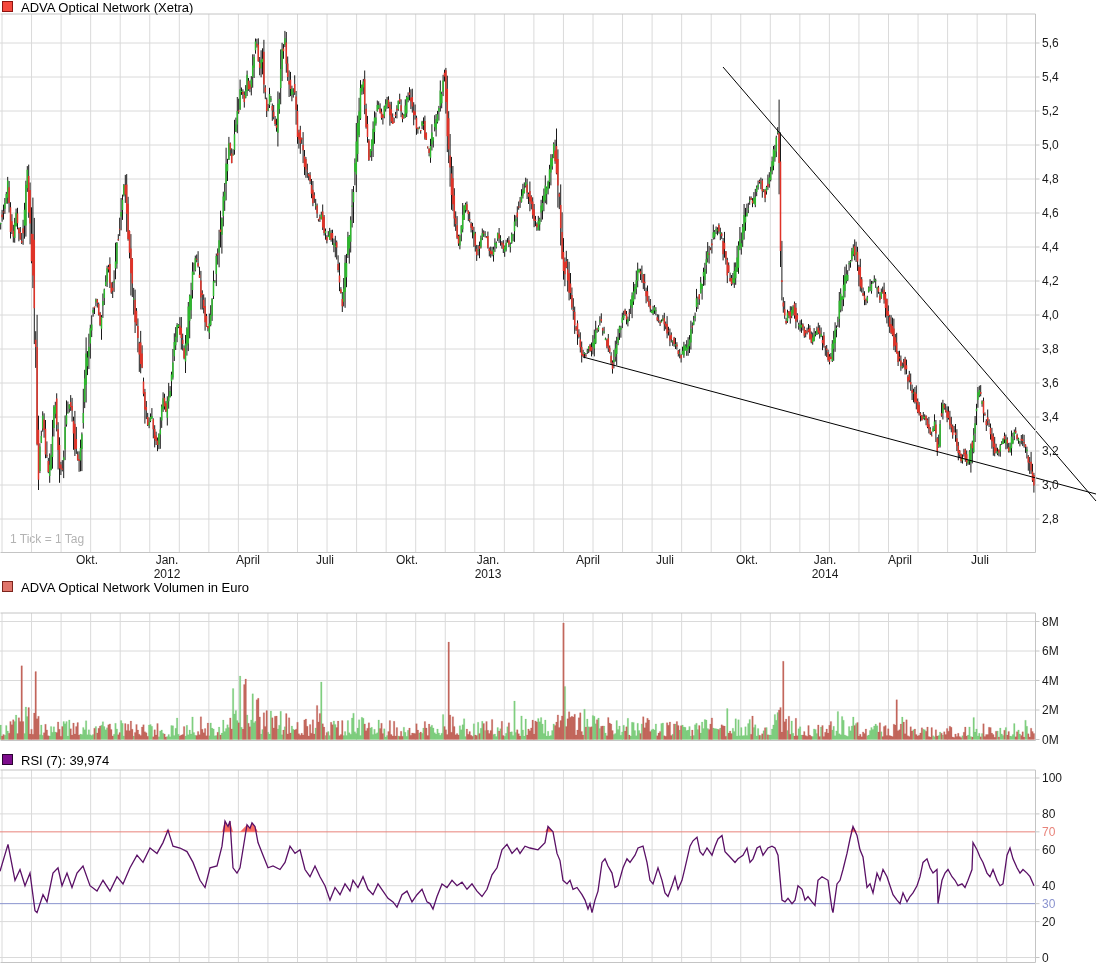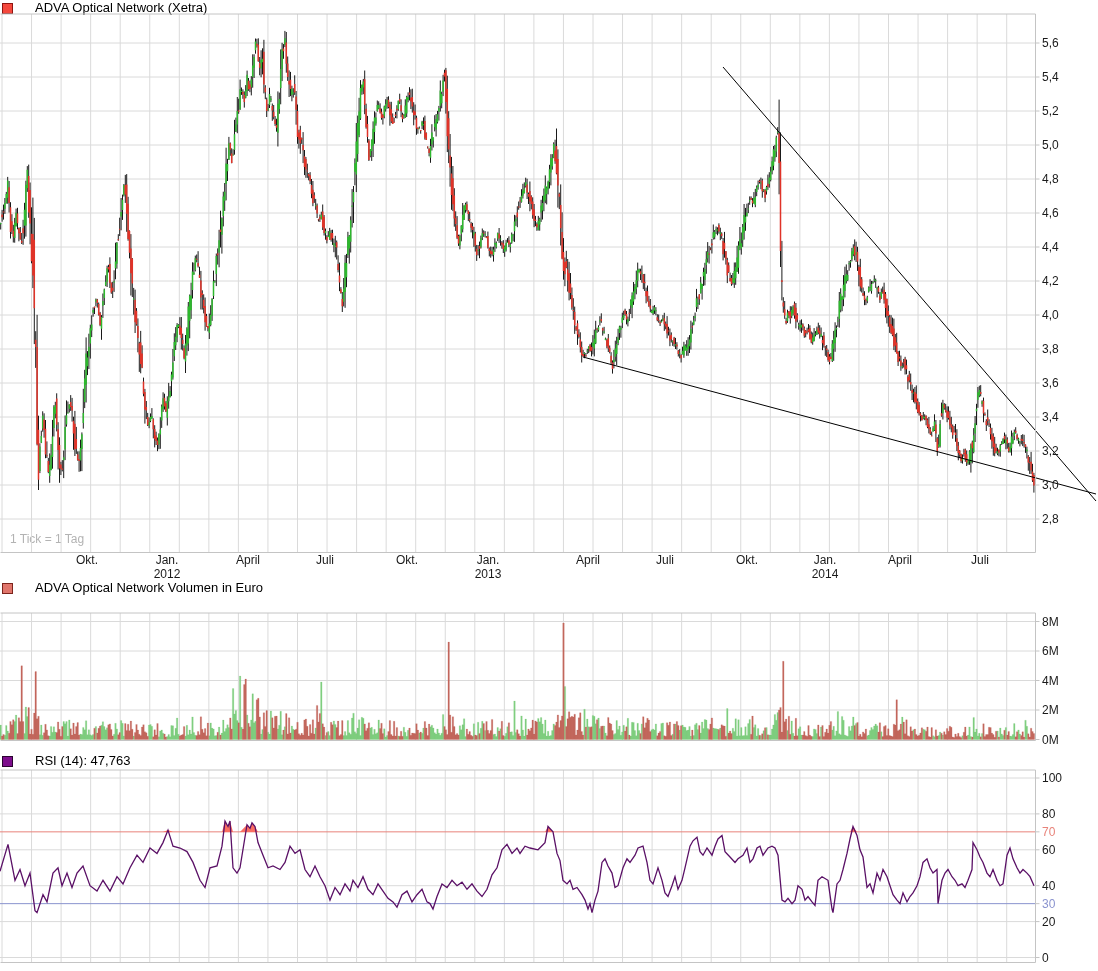--- a/index.html
+++ b/index.html
@@ -1,18 +1,18 @@
 <!DOCTYPE html>
 <html><head>
 <meta charset="utf-8">
 <style>
   html,body{margin:0;padding:0;background:#ffffff;}
   #page{position:relative;width:1098px;height:971px;background:#fff;overflow:hidden;
         font-family:"Liberation Sans",sans-serif;}
-  .legend{position:absolute;left:2px;display:flex;align-items:flex-end;gap:22px;
+  .legend{position:absolute;left:2px;display:flex;align-items:flex-start;gap:8px;
           font-size:13px;color:#000;line-height:13px;}
   .sq{width:9px;height:9px;border:1px solid #000;display:inline-block;}
   #tick-note{position:absolute;left:10px;top:532px;font-size:12px;color:#b3b3b3;}
   svg{position:absolute;left:0;top:0;}
   text{font-family:"Liberation Sans",sans-serif;}
 </style>
 </head>
 <body>
 
 <div id="page">
@@ -24,21 +24,21 @@
 
   <div id="tick-note">1 Tick = 1 Tag</div>
 
   <div class="legend" style="top:581px">
     <span class="sq" style="background: rgb(224, 117, 107); border-color: rgb(124, 36, 28);"></span>
     <span>ADVA Optical Network Volumen in Euro</span>
   </div>
 
   <div class="legend" style="top:754px">
     <span class="sq" style="background: rgb(125, 13, 140); border-color: rgb(42, 4, 48);"></span>
-    <span>RSI (14): 47,763</span>
+    <span>RSI (7): 39,974</span>
   </div>
 
   <svg id="chart-svg" width="1098" height="971" viewBox="0 0 1098 971">
       <g>
         <g>
           <path d="M2 14V552.5M31.55 14V552.5M61.1 14V552.5M90.65 14V552.5M120.2 14V552.5M149.75 14V552.5M179.3 14V552.5M208.85 14V552.5M238.4 14V552.5M267.95 14V552.5M297.5 14V552.5M327.05 14V552.5M356.6 14V552.5M386.15000000000003 14V552.5M415.7 14V552.5M445.25 14V552.5M474.8 14V552.5M504.35 14V552.5M533.9 14V552.5M563.45 14V552.5M593 14V552.5M622.5500000000001 14V552.5M652.1 14V552.5M681.65 14V552.5M711.2 14V552.5M740.75 14V552.5M770.3000000000001 14V552.5M799.85 14V552.5M829.4 14V552.5M858.95 14V552.5M888.5 14V552.5M918.0500000000001 14V552.5M947.6 14V552.5M977.15 14V552.5M1006.7 14V552.5" stroke="#dadada" stroke-width="1" fill="none"></path>
           <path d="M0 43.0H1035.5M0 77.0H1035.5M0 111.0H1035.5M0 145.0H1035.5M0 179.0H1035.5M0 213.0H1035.5M0 247.0H1035.5M0 281.0H1035.5M0 315.0H1035.5M0 349.0H1035.5M0 383.0H1035.5M0 417.0H1035.5M0 451.0H1035.5M0 485.0H1035.5M0 519.0H1035.5" stroke="#dadada" stroke-width="1" fill="none"></path>
         </g>
         <path d="M0.7 222.7L0.7 229.5M2.1 209.9L2.1 221.7M3.5 204.6L3.5 219.6M4.9 198.0L4.9 213.9M6.3 191.9L6.3 203.5M7.7 176.9L7.7 203.8M9.1 181.0L9.1 212.5M10.5 202.2L10.5 238.5M11.9 214.2L11.9 234.0M13.3 224.8L13.3 242.5M14.7 217.9L14.7 242.7M16.1 208.6L16.1 226.6M17.5 207.8L17.5 229.3M18.9 227.5L18.9 241.3M20.3 227.0L20.3 239.5M21.7 233.0L21.7 244.0M23.1 219.8L23.1 244.8M24.5 202.8L24.5 238.7M25.9 180.7L25.9 236.6M27.3 166.1L27.3 191.9M28.7 164.6L28.7 217.8M30.1 182.5L30.1 244.3M31.5 207.3L31.5 263.3M32.9 197.6L32.9 288.1M34.3 217.9L34.3 344.1M35.7 331.2L35.7 367.9M37.1 314.8L37.1 445.4M38.5 415.7L38.5 490.0M39.9 443.3L39.9 473.1M41.3 430.7L41.3 443.1M42.7 411.3L42.7 431.7M44.1 413.3L44.1 437.7M45.5 420.0L45.5 458.2M46.9 441.4L46.9 458.0M48.3 457.9L48.3 473.2M49.7 453.4L49.7 482.8M51.1 444.0L51.1 470.3M52.5 419.9L52.5 468.7M53.9 405.2L53.9 436.5M55.3 401.8L55.3 418.3M56.7 393.3L56.7 431.4M58.1 422.2L58.1 469.5M59.5 437.3L59.5 482.8M60.9 461.8L60.9 475.0M62.3 460.1L62.3 471.4M63.7 450.6L63.7 478.1M65.1 415.5L65.1 460.1M66.5 400.4L66.5 426.6M67.9 401.5L67.9 413.4M69.3 404.3L69.3 412.5M70.7 395.1L70.7 410.9M72.1 397.9L72.1 421.6M73.5 416.7L73.5 449.8M74.9 410.9L74.9 456.0M76.3 426.9L76.3 453.9M77.7 451.4L77.7 460.7M79.1 451.3L79.1 471.8M80.5 439.6L80.5 471.3M81.9 432.4L81.9 471.1M83.3 388.8L83.3 428.6M84.7 369.8L84.7 408.1M86.1 337.4L86.1 402.5M87.5 351.1L87.5 375.1M88.9 333.7L88.9 369.1M90.3 324.7L90.3 358.6M91.7 315.3L91.7 337.1M93.1 307.4L93.1 316.7M94.5 306.7L94.5 314.0M95.9 298.5L95.9 306.4M97.3 298.9L97.3 307.6M98.7 302.5L98.7 315.6M100.1 311.9L100.1 326.2M101.5 315.1L101.5 339.8M102.9 293.5L102.9 317.9M104.3 288.6L104.3 305.0M105.7 275.3L105.7 286.2M107.1 265.7L107.1 287.0M108.5 264.8L108.5 272.5M109.9 257.3L109.9 288.0M111.3 282.5L111.3 293.8M112.7 281.8L112.7 298.0M114.1 270.3L114.1 291.9M115.5 242.7L115.5 279.3M116.9 242.0L116.9 268.7M118.3 234.2L118.3 240.8M119.7 217.7L119.7 236.0M121.1 198.0L121.1 230.3M122.5 194.6L122.5 219.9M123.9 184.0L123.9 196.5M125.3 174.9L125.3 202.9M126.7 174.1L126.7 231.8M128.1 196.8L128.1 240.7M129.5 230.4L129.5 258.4M130.9 234.1L130.9 295.5M132.3 258.0L132.3 297.0M133.7 287.9L133.7 314.7M135.1 289.6L135.1 333.0M136.5 308.1L136.5 325.6M137.9 318.4L137.9 352.3M139.3 341.8L139.3 371.9M140.7 330.9L140.7 373.3M142.1 345.3L142.1 368.2M143.5 377.6L143.5 396.3M144.9 388.9L144.9 423.6M146.3 401.0L146.3 419.1M147.7 412.9L147.7 426.0M149.1 417.5L149.1 428.2M150.5 413.4L150.5 422.2M151.9 408.1L151.9 418.8M153.3 418.3L153.3 438.3M154.7 425.2L154.7 447.4M156.1 431.7L156.1 445.0M157.5 437.5L157.5 451.2M158.9 433.3L158.9 449.2M160.3 417.2L160.3 448.8M161.7 404.5L161.7 427.9M163.1 392.3L163.1 411.9M164.5 393.7L164.5 409.6M165.9 401.2L165.9 412.1M167.3 396.3L167.3 425.5M168.7 382.9L168.7 408.7M170.1 386.1L170.1 397.5M171.5 371.7L171.5 396.1M172.9 349.0L172.9 379.6M174.3 333.3L174.3 361.0M175.7 327.1L175.7 350.0M177.1 323.1L177.1 342.2M178.5 324.1L178.5 328.1M179.9 317.2L179.9 334.8M181.3 317.0L181.3 349.5M182.7 333.7L182.7 350.5M184.1 345.4L184.1 359.4M185.5 335.0L185.5 373.0M186.9 327.3L186.9 355.6M188.3 302.0L188.3 351.1M189.7 294.5L189.7 338.3M191.1 282.7L191.1 318.9M192.5 262.3L192.5 298.5M193.9 262.6L193.9 274.8M195.3 255.6L195.3 271.4M196.7 254.5L196.7 262.3M198.1 251.2L198.1 267.5M199.5 266.8L199.5 277.8M200.9 270.9L200.9 309.5M202.3 290.3L202.3 309.6M203.7 294.3L203.7 313.4M205.1 297.5L205.1 330.7M206.5 313.9L206.5 326.7M207.9 326.0L207.9 331.3M209.3 313.6L209.3 339.0M210.7 305.2L210.7 326.3M212.1 298.3L212.1 320.9M213.5 270.6L213.5 299.0M214.9 280.0L214.9 282.7M216.3 253.5L216.3 286.1M217.7 248.4L217.7 264.6M219.1 229.8L219.1 267.3M220.5 210.7L220.5 247.5M221.9 217.4L221.9 253.6M223.3 191.7L223.3 226.4M224.7 183.0L224.7 210.9M226.1 147.7L226.1 200.4M227.5 158.8L227.5 181.0M228.9 136.9L228.9 159.9M230.3 142.5L230.3 155.8M231.7 148.3L231.7 163.3M233.1 149.2L233.1 155.5M234.5 119.8L234.5 154.7M235.9 117.6L235.9 132.0M237.3 97.0L237.3 133.2M238.7 98.7L238.7 113.8M240.1 79.6L240.1 109.9M241.5 87.5L241.5 94.9M242.9 89.3L242.9 98.8M244.3 91.4L244.3 107.6M245.7 85.1L245.7 98.4M247.1 70.6L247.1 96.0M248.5 78.0L248.5 90.8M249.9 80.7L249.9 92.2M251.3 76.1L251.3 95.4M252.7 54.3L252.7 87.7M254.1 54.3L254.1 78.0M255.5 38.5L255.5 53.7M256.9 38.8L256.9 47.6M258.3 38.3L258.3 61.7M259.7 57.0L259.7 75.3M261.1 50.3L261.1 77.3M262.5 48.3L262.5 74.4M263.9 39.8L263.9 93.4M265.3 85.2L265.3 99.2M266.7 97.6L266.7 117.0M268.1 103.9L268.1 111.3M269.5 87.8L269.5 108.0M270.9 96.0L270.9 102.1M272.3 103.5L272.3 120.8M273.7 105.0L273.7 119.4M275.1 116.1L275.1 125.9M276.5 118.7L276.5 131.7M277.9 91.4L277.9 146.5M279.3 92.6L279.3 113.8M280.7 49.4L280.7 104.3M282.1 42.8L282.1 81.1M283.5 44.1L283.5 58.8M284.9 30.9L284.9 47.1M286.3 32.0L286.3 72.7M287.7 56.5L287.7 80.9M289.1 70.4L289.1 97.0M290.5 71.9L290.5 96.2M291.9 85.7L291.9 101.3M293.3 88.2L293.3 97.6M294.7 75.3L294.7 94.9M296.1 91.0L296.1 124.7M297.5 104.5L297.5 143.8M298.9 129.7L298.9 148.6M300.3 125.8L300.3 153.8M301.7 137.5L301.7 143.9M303.1 132.1L303.1 163.1M304.5 150.0L304.5 175.1M305.9 157.0L305.9 177.8M307.3 163.7L307.3 177.9M308.7 173.1L308.7 180.3M310.1 172.1L310.1 184.2M311.5 179.0L311.5 198.2M312.9 181.0L312.9 206.2M314.3 192.3L314.3 202.9M315.7 198.9L315.7 209.8M317.1 203.5L317.1 218.0M318.5 218.8L318.5 221.5M319.9 214.5L319.9 222.0M321.3 211.7L321.3 219.4M322.7 204.5L322.7 230.0M324.1 215.0L324.1 235.5M325.5 228.5L325.5 239.7M326.9 235.2L326.9 243.4M328.3 231.1L328.3 237.1M329.7 227.9L329.7 239.8M331.1 229.9L331.1 241.7M332.5 229.7L332.5 244.9M333.9 238.5L333.9 252.2M335.3 235.8L335.3 257.3M336.7 240.5L336.7 259.5M338.1 255.3L338.1 272.4M339.5 262.6L339.5 291.2M340.9 287.1L340.9 293.7M342.3 292.0L342.3 312.0M343.7 278.0L343.7 306.4M345.1 255.1L345.1 307.8M346.5 253.9L346.5 287.2M347.9 231.8L347.9 258.0M349.3 235.0L349.3 263.6M350.7 216.3L350.7 252.5M352.1 189.1L352.1 227.5M353.5 186.0L353.5 223.0M354.9 158.4L354.9 185.3M356.3 123.0L356.3 192.1M357.7 115.6L357.7 161.8M359.1 97.8L359.1 137.2M360.5 80.1L360.5 119.9M361.9 84.6L361.9 94.8M363.3 78.9L363.3 94.2M364.7 70.5L364.7 114.2M366.1 103.7L366.1 128.7M367.5 115.9L367.5 142.7M368.9 139.0L368.9 161.0M370.3 149.1L370.3 157.3M371.7 139.5L371.7 160.9M373.1 121.4L373.1 157.0M374.5 111.3L374.5 143.8M375.9 112.4L375.9 125.7M377.3 100.5L377.3 111.7M378.7 101.3L378.7 109.3M380.1 103.3L380.1 113.6M381.5 108.6L381.5 119.7M382.9 113.8L382.9 124.5M384.3 105.6L384.3 118.3M385.7 99.2L385.7 111.6M387.1 96.9L387.1 108.7M388.5 96.3L388.5 108.3M389.9 101.8L389.9 125.7M391.3 101.8L391.3 123.1M392.7 113.4L392.7 124.0M394.1 117.7L394.1 122.5M395.5 111.9L395.5 118.1M396.9 105.2L396.9 118.4M398.3 100.6L398.3 110.8M399.7 93.7L399.7 104.0M401.1 99.4L401.1 117.2M402.5 112.7L402.5 122.3M403.9 113.9L403.9 118.8M405.3 99.3L405.3 118.0M406.7 95.8L406.7 117.0M408.1 92.4L408.1 102.3M409.5 87.2L409.5 100.5M410.9 89.3L410.9 109.1M412.3 88.7L412.3 112.6M413.7 102.2L413.7 125.3M415.1 104.5L415.1 119.6M416.5 115.7L416.5 134.8M417.9 127.3L417.9 133.7M419.3 126.5L419.3 128.6M420.7 130.1L420.7 133.7M422.1 120.8L422.1 129.2M423.5 117.4L423.5 130.1M424.9 115.6L424.9 139.6M426.3 132.4L426.3 140.0M427.7 146.5L427.7 148.6M429.1 148.4L429.1 156.3M430.5 138.8L430.5 162.8M431.9 124.2L431.9 150.5M433.3 137.4L433.3 147.5M434.7 115.2L434.7 131.4M436.1 114.0L436.1 136.5M437.5 110.9L437.5 123.5M438.9 105.9L438.9 120.6M440.3 80.5L440.3 111.5M441.7 91.7L441.7 108.3M443.1 74.8L443.1 96.1M444.5 69.7L444.5 81.5M445.9 67.9L445.9 113.6M447.3 75.7L447.3 152.1M448.7 111.2L448.7 163.1M450.1 134.0L450.1 186.7M451.5 156.9L451.5 209.8M452.9 166.0L452.9 211.1M454.3 188.2L454.3 226.7M455.7 211.3L455.7 230.9M457.1 216.1L457.1 239.1M458.5 234.7L458.5 245.9M459.9 234.6L459.9 249.3M461.3 225.2L461.3 241.3M462.7 203.0L462.7 232.4M464.1 205.2L464.1 220.0M465.5 202.7L465.5 212.7M466.9 201.5L466.9 211.5M468.3 210.4L468.3 221.1M469.7 211.8L469.7 222.4M471.1 221.9L471.1 232.4M472.5 222.9L472.5 238.4M473.9 226.9L473.9 246.9M475.3 231.8L475.3 251.6M476.7 244.9L476.7 260.9M478.1 245.0L478.1 255.5M479.5 241.6L479.5 258.2M480.9 235.6L480.9 248.5M482.3 228.5L482.3 240.1M483.7 230.3L483.7 236.9M485.1 231.1L485.1 237.4M486.5 236.2L486.5 238.1M487.9 231.6L487.9 248.6M489.3 247.5L489.3 256.4M490.7 246.6L490.7 257.7M492.1 246.9L492.1 256.3M493.5 246.7L493.5 261.6M494.9 238.3L494.9 251.9M496.3 241.5L496.3 248.5M497.7 232.6L497.7 241.1M499.1 228.0L499.1 242.9M500.5 235.2L500.5 245.7M501.9 241.1L501.9 248.7M503.3 240.1L503.3 253.0M504.7 245.5L504.7 256.8M506.1 239.8L506.1 251.5M507.5 238.1L507.5 242.7M508.9 236.3L508.9 247.1M510.3 242.5L510.3 252.5M511.7 232.5L511.7 243.8M513.1 233.8L513.1 241.3M514.5 214.8L514.5 241.9M515.9 215.4L515.9 225.9M517.3 206.3L517.3 227.2M518.7 201.5L518.7 209.7M520.1 197.0L520.1 207.9M521.5 189.2L521.5 202.6M522.9 183.8L522.9 198.5M524.3 182.4L524.3 193.5M525.7 177.7L525.7 187.5M527.1 178.7L527.1 199.0M528.5 192.5L528.5 204.0M529.9 181.5L529.9 211.3M531.3 195.3L531.3 209.4M532.7 197.3L532.7 218.7M534.1 204.0L534.1 227.2M535.5 215.9L535.5 226.2M536.9 222.4L536.9 230.8M538.3 215.9L538.3 230.5M539.7 217.7L539.7 230.7M541.1 199.8L541.1 221.9M542.5 195.8L542.5 219.5M543.9 188.5L543.9 211.3M545.3 175.4L545.3 203.2M546.7 186.5L546.7 204.4M548.1 180.6L548.1 194.4M549.5 164.8L549.5 188.5M550.9 154.2L550.9 185.4M552.3 154.1L552.3 169.6M553.7 142.3L553.7 158.2M555.1 139.7L555.1 163.8M556.5 128.5L556.5 174.3M557.9 149.4L557.9 207.6M559.3 192.6L559.3 209.1M560.7 184.4L560.7 245.5M562.1 212.3L562.1 259.3M563.5 238.1L563.5 279.6M564.9 257.5L564.9 286.2M566.3 250.8L566.3 268.2M567.7 259.0L567.7 291.6M569.1 261.8L569.1 300.4M570.5 273.0L570.5 299.2M571.9 287.5L571.9 309.7M573.3 298.2L573.3 319.8M574.7 306.6L574.7 333.9M576.1 325.9L576.1 330.9M577.5 320.4L577.5 344.9M578.9 329.3L578.9 338.5M580.3 332.3L580.3 352.5M581.7 341.5L581.7 362.5M583.1 349.8L583.1 356.6M584.5 352.3L584.5 358.2M585.9 353.0L585.9 356.9M587.3 348.8L587.3 353.9M588.7 346.3L588.7 353.1M590.1 343.9L590.1 351.7M591.5 342.5L591.5 356.4M592.9 335.1L592.9 354.4M594.3 329.6L594.3 356.4M595.7 320.8L595.7 344.1M597.1 327.8L597.1 332.8M598.5 325.3L598.5 331.7M599.9 316.2L599.9 325.6M601.3 313.3L601.3 322.8M602.7 327.6L602.7 335.6M604.1 326.8L604.1 333.7M605.5 337.6L605.5 340.2M606.9 338.7L606.9 348.3M608.3 334.0L608.3 352.0M609.7 345.5L609.7 353.4M611.1 352.2L611.1 364.9M612.5 360.4L612.5 373.6M613.9 349.9L613.9 368.3M615.3 340.7L615.3 361.6M616.7 336.8L616.7 365.3M618.1 328.8L618.1 345.2M619.5 325.7L619.5 339.9M620.9 325.7L620.9 337.7M622.3 312.7L622.3 328.1M623.7 310.8L623.7 320.1M625.1 308.7L625.1 315.8M626.5 311.0L626.5 324.4M627.9 316.5L627.9 326.4M629.3 308.9L629.3 321.0M630.7 299.4L630.7 314.0M632.1 292.4L632.1 318.2M633.5 282.0L633.5 304.9M634.9 283.9L634.9 299.3M636.3 270.6L636.3 294.3M637.7 262.6L637.7 287.3M639.1 268.6L639.1 272.6M640.5 268.7L640.5 280.0M641.9 265.5L641.9 282.7M643.3 274.1L643.3 289.2M644.7 273.9L644.7 291.0M646.1 287.6L646.1 303.3M647.5 285.5L647.5 301.4M648.9 295.9L648.9 306.9M650.3 299.0L650.3 312.3M651.7 309.6L651.7 313.1M653.1 305.8L653.1 315.1M654.5 305.1L654.5 313.9M655.9 307.2L655.9 315.3M657.3 314.2L657.3 321.3M658.7 314.5L658.7 322.7M660.1 320.4L660.1 326.0M661.5 319.4L661.5 322.4M662.9 315.1L662.9 321.1M664.3 312.8L664.3 330.9M665.7 321.5L665.7 329.3M667.1 316.1L667.1 338.3M668.5 326.8L668.5 335.5M669.9 328.5L669.9 346.2M671.3 332.4L671.3 342.5M672.7 340.3L672.7 345.9M674.1 336.9L674.1 346.7M675.5 337.9L675.5 349.0M676.9 342.2L676.9 349.6M678.3 350.0L678.3 356.5M679.7 349.1L679.7 358.3M681.1 354.1L681.1 362.5M682.5 346.7L682.5 354.4M683.9 341.8L683.9 357.8M685.3 344.3L685.3 350.4M686.7 340.2L686.7 355.8M688.1 337.2L688.1 355.8M689.5 335.1L689.5 353.0M690.9 320.7L690.9 349.5M692.3 322.4L692.3 333.7M693.7 315.9L693.7 325.3M695.1 312.5L695.1 321.4M696.5 288.9L696.5 311.8M697.9 296.6L697.9 309.1M699.3 294.1L699.3 304.9M700.7 276.9L700.7 293.5M702.1 283.8L702.1 299.6M703.5 267.7L703.5 285.9M704.9 262.8L704.9 285.4M706.3 251.2L706.3 273.8M707.7 242.1L707.7 262.5M709.1 245.9L709.1 263.6M710.5 247.4L710.5 250.2M711.9 239.0L711.9 253.5M713.3 224.5L713.3 239.6M714.7 230.0L714.7 239.3M716.1 226.5L716.1 234.1M717.5 227.3L717.5 235.3M718.9 223.3L718.9 233.6M720.3 227.7L720.3 240.2M721.7 232.3L721.7 238.9M723.1 238.0L723.1 260.4M724.5 231.9L724.5 257.7M725.9 251.1L725.9 264.6M727.3 257.8L727.3 283.1M728.7 262.4L728.7 272.9M730.1 272.6L730.1 281.5M731.5 275.0L731.5 285.8M732.9 273.0L732.9 284.7M734.3 262.5L734.3 287.9M735.7 262.4L735.7 284.8M737.1 245.8L737.1 272.0M738.5 241.3L738.5 273.8M739.9 227.0L739.9 250.2M741.3 232.5L741.3 254.6M742.7 224.0L742.7 246.9M744.1 204.0L744.1 239.6M745.5 207.9L745.5 230.8M746.9 203.7L746.9 216.5M748.3 202.8L748.3 213.1M749.7 196.4L749.7 204.8M751.1 196.4L751.1 199.9M752.5 198.1L752.5 207.2M753.9 192.1L753.9 203.7M755.3 188.9L755.3 207.2M756.7 185.5L756.7 196.2M758.1 180.5L758.1 189.7M759.5 179.6L759.5 183.6M760.9 177.6L760.9 189.2M762.3 178.7L762.3 197.7M763.7 189.1L763.7 192.1M765.1 188.9L765.1 202.2M766.5 185.8L766.5 194.6M767.9 174.6L767.9 189.9M769.3 172.2L769.3 187.7M770.7 166.8L770.7 181.4M772.1 156.6L772.1 174.4M773.5 146.0L773.5 170.3M774.9 144.9L774.9 161.7M776.3 135.7L776.3 157.1M777.7 127.1L777.7 134.6M779.1 99.6L779.1 194.3M780.5 132.4L780.5 267.0M781.9 240.9L781.9 300.4M783.3 297.2L783.3 312.7M784.7 301.0L784.7 318.8M786.1 317.8L786.1 324.4M787.5 309.7L787.5 322.9M788.9 311.1L788.9 318.1M790.3 306.2L790.3 323.6M791.7 306.4L791.7 318.2M793.1 305.2L793.1 315.4M794.5 301.5L794.5 318.7M795.9 303.0L795.9 328.4M797.3 313.2L797.3 322.4M798.7 322.7L798.7 329.7M800.1 320.3L800.1 331.5M801.5 319.4L801.5 332.9M802.9 323.3L802.9 330.5M804.3 326.5L804.3 337.8M805.7 330.0L805.7 337.3M807.1 327.7L807.1 334.4M808.5 324.0L808.5 332.3M809.9 325.3L809.9 339.7M811.3 331.5L811.3 343.3M812.7 332.5L812.7 344.7M814.1 328.1L814.1 341.4M815.5 331.1L815.5 336.4M816.9 326.6L816.9 335.0M818.3 322.7L818.3 334.2M819.7 325.2L819.7 338.6M821.1 327.5L821.1 337.1M822.5 335.8L822.5 350.2M823.9 332.1L823.9 347.6M825.3 345.9L825.3 355.8M826.7 345.0L826.7 357.1M828.1 349.7L828.1 361.7M829.5 354.1L829.5 364.4M830.9 353.0L830.9 359.2M832.3 340.1L832.3 362.0M833.7 330.9L833.7 360.8M835.1 322.3L835.1 351.8M836.5 325.4L836.5 337.3M837.9 316.7L837.9 326.9M839.3 292.0L839.3 327.6M840.7 288.3L840.7 312.3M842.1 295.8L842.1 311.2M843.5 275.1L843.5 306.2M844.9 266.7L844.9 297.4M846.3 264.4L846.3 283.5M847.7 270.2L847.7 281.1M849.1 260.9L849.1 270.7M850.5 260.1L850.5 267.7M851.9 247.9L851.9 261.4M853.3 244.3L853.3 256.2M854.7 239.4L854.7 260.3M856.1 241.7L856.1 262.0M857.5 246.8L857.5 270.9M858.9 264.8L858.9 286.3M860.3 258.8L860.3 291.4M861.7 277.1L861.7 292.5M863.1 287.5L863.1 296.1M864.5 291.2L864.5 305.2M865.9 298.6L865.9 305.1M867.3 295.8L867.3 303.2M868.7 286.4L868.7 292.6M870.1 279.2L870.1 291.2M871.5 280.9L871.5 293.7M872.9 280.9L872.9 283.8M874.3 275.3L874.3 282.4M875.7 278.6L875.7 287.9M877.1 286.7L877.1 297.4M878.5 285.8L878.5 293.8M879.9 292.1L879.9 302.9M881.3 288.5L881.3 298.8M882.7 286.6L882.7 293.6M884.1 282.7L884.1 303.6M885.5 292.0L885.5 317.5M886.9 298.5L886.9 323.4M888.3 305.4L888.3 326.7M889.7 314.8L889.7 332.9M891.1 315.2L891.1 334.0M892.5 317.6L892.5 336.2M893.9 318.6L893.9 350.1M895.3 334.0L895.3 352.1M896.7 332.8L896.7 353.5M898.1 350.9L898.1 366.0M899.5 350.7L899.5 361.4M900.9 355.5L900.9 370.8M902.3 362.5L902.3 368.5M903.7 358.9L903.7 367.6M905.1 356.8L905.1 374.5M906.5 359.6L906.5 374.3M907.9 375.2L907.9 389.4M909.3 370.9L909.3 382.4M910.7 373.5L910.7 390.8M912.1 384.6L912.1 400.0M913.5 388.7L913.5 402.3M914.9 387.0L914.9 403.6M916.3 385.4L916.3 409.4M917.7 398.5L917.7 413.2M919.1 402.1L919.1 415.5M920.5 412.2L920.5 421.4M921.9 415.0L921.9 420.5M923.3 412.0L923.3 419.3M924.7 414.3L924.7 420.2M926.1 415.4L926.1 425.3M927.5 418.4L927.5 428.2M928.9 417.0L928.9 433.4M930.3 427.2L930.3 434.9M931.7 431.6L931.7 435.9M933.1 426.1L933.1 431.6M934.5 414.3L934.5 430.9M935.9 420.0L935.9 442.0M937.3 437.2L937.3 455.9M938.7 434.6L938.7 447.8M940.1 420.1L940.1 447.5M941.5 402.6L941.5 416.7M942.9 399.8L942.9 419.5M944.3 403.1L944.3 409.7M945.7 403.8L945.7 412.5M947.1 406.3L947.1 422.2M948.5 406.4L948.5 419.6M949.9 410.8L949.9 429.4M951.3 416.8L951.3 432.3M952.7 424.5L952.7 438.7M954.1 425.9L954.1 432.6M955.5 424.0L955.5 441.8M956.9 429.2L956.9 451.0M958.3 441.9L958.3 460.3M959.7 450.1L959.7 458.2M961.1 453.6L961.1 463.1M962.5 454.4L962.5 463.6M963.9 448.8L963.9 456.6M965.3 448.6L965.3 461.8M966.7 450.5L966.7 466.0M968.1 459.8L968.1 464.8M969.5 450.3L969.5 464.8M970.9 443.5L970.9 472.6M972.3 440.6L972.3 463.4M973.7 428.1L973.7 453.3M975.1 416.0L975.1 442.0M976.5 403.8L976.5 425.1M977.9 387.0L977.9 407.8M979.3 385.7L979.3 397.2M980.7 385.1L980.7 396.3M982.1 400.3L982.1 406.8M983.5 397.6L983.5 422.3M984.9 412.4L984.9 415.9M986.3 419.2L986.3 431.0M987.7 409.5L987.7 425.5M989.1 419.3L989.1 427.1M990.5 423.5L990.5 439.6M991.9 427.8L991.9 448.7M993.3 433.3L993.3 455.7M994.7 436.9L994.7 456.3M996.1 443.8L996.1 453.4M997.5 447.7L997.5 455.2M998.9 449.4L998.9 456.3M1000.3 444.0L1000.3 456.7M1001.7 441.2L1001.7 444.9M1003.1 438.2L1003.1 443.9M1004.5 432.6L1004.5 443.2M1005.9 434.5L1005.9 449.3M1007.3 437.3L1007.3 448.7M1008.7 442.9L1008.7 452.5M1010.1 442.6L1010.1 452.6M1011.5 430.5L1011.5 455.6M1012.9 432.8L1012.9 444.2M1014.3 429.5L1014.3 440.2M1015.7 427.2L1015.7 433.7M1017.1 433.6L1017.1 440.6M1018.5 437.7L1018.5 443.8M1019.9 440.9L1019.9 446.4M1021.3 435.0L1021.3 444.3M1022.7 434.2L1022.7 446.1M1024.1 434.8L1024.1 447.7M1025.5 444.4L1025.5 452.9M1026.9 446.7L1026.9 458.5M1028.3 455.1L1028.3 470.7M1029.7 457.0L1029.7 473.9M1031.1 451.9L1031.1 473.9M1032.5 463.8L1032.5 481.9M1033.9 472.9L1033.9 492.6" stroke="#000000" stroke-width="0.9" fill="none"></path>
         <path d="M-0.05 223.1h1.5v1.1h-1.5zM4.15 203.1h1.5v5.6h-1.5zM5.55 194.0h1.5v9.3h-1.5zM6.95 180.5h1.5v17.3h-1.5zM13.95 222.7h1.5v15.3h-1.5zM15.35 212.7h1.5v13.2h-1.5zM23.75 209.7h1.5v16.0h-1.5zM25.15 184.8h1.5v40.8h-1.5zM26.55 169.7h1.5v18.4h-1.5zM39.15 446.4h1.5v24.6h-1.5zM40.55 435.9h1.5v6.9h-1.5zM41.95 415.4h1.5v13.2h-1.5zM48.95 464.8h1.5v11.1h-1.5zM50.35 455.3h1.5v14.8h-1.5zM51.75 436.4h1.5v20.7h-1.5zM53.15 406.9h1.5v21.0h-1.5zM54.55 405.3h1.5v8.4h-1.5zM62.95 457.2h1.5v3.1h-1.5zM64.35 427.1h1.5v22.3h-1.5zM65.75 415.3h1.5v9.3h-1.5zM67.15 412.4h1.5v1.0h-1.5zM68.55 404.4h1.5v4.3h-1.5zM79.75 448.1h1.5v12.5h-1.5zM81.15 434.3h1.5v14.6h-1.5zM82.55 413.1h1.5v10.0h-1.5zM83.95 378.6h1.5v23.3h-1.5zM85.35 353.4h1.5v31.4h-1.5zM86.75 357.4h1.5v8.9h-1.5zM88.15 346.8h1.5v9.6h-1.5zM89.55 328.3h1.5v15.2h-1.5zM90.95 324.5h1.5v6.1h-1.5zM92.35 310.0h1.5v2.7h-1.5zM95.15 299.4h1.5v2.3h-1.5zM100.75 316.9h1.5v11.8h-1.5zM102.15 301.0h1.5v4.8h-1.5zM103.55 289.5h1.5v8.5h-1.5zM104.95 281.8h1.5v3.6h-1.5zM106.35 268.3h1.5v13.5h-1.5zM113.35 281.3h1.5v1.2h-1.5zM114.75 261.4h1.5v6.8h-1.5zM116.15 242.8h1.5v21.0h-1.5zM120.35 212.1h1.5v4.4h-1.5zM121.75 199.8h1.5v10.3h-1.5zM123.15 184.9h1.5v10.3h-1.5zM132.95 298.6h1.5v1.1h-1.5zM148.35 422.0h1.5v3.4h-1.5zM149.75 417.0h1.5v4.0h-1.5zM151.15 415.9h1.5v2.7h-1.5zM158.15 434.3h1.5v10.1h-1.5zM159.55 429.5h1.5v5.0h-1.5zM160.95 406.6h1.5v14.0h-1.5zM162.35 398.3h1.5v10.5h-1.5zM166.55 400.8h1.5v17.0h-1.5zM167.95 396.4h1.5v4.9h-1.5zM169.35 391.0h1.5v6.0h-1.5zM170.75 374.4h1.5v6.9h-1.5zM172.15 362.5h1.5v14.9h-1.5zM173.55 342.1h1.5v14.1h-1.5zM174.95 336.8h1.5v8.5h-1.5zM176.35 324.9h1.5v12.6h-1.5zM177.75 324.6h1.5v2.5h-1.5zM184.75 343.5h1.5v17.9h-1.5zM186.15 328.8h1.5v16.6h-1.5zM187.55 306.5h1.5v36.9h-1.5zM188.95 295.5h1.5v25.3h-1.5zM190.35 295.5h1.5v14.8h-1.5zM191.75 271.6h1.5v18.4h-1.5zM193.15 272.4h1.5v2.1h-1.5zM194.55 258.3h1.5v11.6h-1.5zM208.55 323.6h1.5v9.2h-1.5zM209.95 315.1h1.5v9.8h-1.5zM211.35 298.7h1.5v17.0h-1.5zM212.75 281.3h1.5v14.6h-1.5zM214.15 281.2h1.5v1.0h-1.5zM215.55 255.9h1.5v18.0h-1.5zM218.35 240.2h1.5v12.4h-1.5zM221.15 218.3h1.5v16.5h-1.5zM222.55 196.5h1.5v19.5h-1.5zM223.95 191.7h1.5v9.0h-1.5zM225.35 163.6h1.5v20.3h-1.5zM226.75 164.1h1.5v7.2h-1.5zM228.15 143.3h1.5v16.5h-1.5zM232.35 154.4h1.5v1.0h-1.5zM233.75 134.2h1.5v15.7h-1.5zM235.15 124.6h1.5v7.0h-1.5zM236.55 111.0h1.5v13.6h-1.5zM239.35 89.3h1.5v20.0h-1.5zM240.75 91.1h1.5v1.0h-1.5zM244.95 90.3h1.5v7.5h-1.5zM246.35 74.8h1.5v16.1h-1.5zM250.55 79.5h1.5v7.5h-1.5zM251.95 65.5h1.5v11.6h-1.5zM253.35 57.0h1.5v10.7h-1.5zM254.75 41.4h1.5v8.8h-1.5zM260.35 59.9h1.5v8.6h-1.5zM261.75 58.7h1.5v3.5h-1.5zM267.35 108.2h1.5v2.0h-1.5zM268.75 94.0h1.5v11.0h-1.5zM270.15 98.6h1.5v1.6h-1.5zM277.15 103.8h1.5v28.9h-1.5zM278.55 98.9h1.5v10.2h-1.5zM279.95 69.1h1.5v19.0h-1.5zM281.35 49.0h1.5v20.1h-1.5zM284.15 38.3h1.5v6.6h-1.5zM291.15 88.6h1.5v6.5h-1.5zM292.55 92.4h1.5v1.0h-1.5zM314.95 205.2h1.5v1.0h-1.5zM320.55 214.7h1.5v4.6h-1.5zM324.75 230.9h1.5v2.4h-1.5zM327.55 236.1h1.5v1.0h-1.5zM328.95 231.3h1.5v7.9h-1.5zM333.15 243.2h1.5v2.4h-1.5zM334.55 245.7h1.5v1.4h-1.5zM342.95 288.5h1.5v13.3h-1.5zM344.35 262.8h1.5v29.3h-1.5zM345.75 263.1h1.5v14.1h-1.5zM347.15 237.0h1.5v18.0h-1.5zM348.55 235.6h1.5v12.8h-1.5zM349.95 220.2h1.5v21.5h-1.5zM351.35 205.6h1.5v1.2h-1.5zM352.75 192.1h1.5v10.1h-1.5zM354.15 163.2h1.5v8.6h-1.5zM355.55 141.4h1.5v33.1h-1.5zM356.95 123.1h1.5v31.0h-1.5zM358.35 111.4h1.5v23.6h-1.5zM359.75 87.9h1.5v30.7h-1.5zM361.15 84.7h1.5v6.8h-1.5zM362.55 81.4h1.5v6.1h-1.5zM369.55 149.3h1.5v6.4h-1.5zM370.95 139.8h1.5v11.1h-1.5zM372.35 128.8h1.5v16.7h-1.5zM373.75 117.6h1.5v14.4h-1.5zM375.15 117.4h1.5v6.2h-1.5zM376.55 104.9h1.5v6.1h-1.5zM377.95 105.1h1.5v3.3h-1.5zM383.55 106.5h1.5v9.9h-1.5zM384.95 104.1h1.5v5.1h-1.5zM386.35 100.1h1.5v4.5h-1.5zM397.55 100.8h1.5v8.4h-1.5zM403.15 114.9h1.5v1.0h-1.5zM404.55 105.4h1.5v12.3h-1.5zM405.95 96.9h1.5v16.6h-1.5zM407.35 97.2h1.5v2.9h-1.5zM418.55 128.3h1.5v1.0h-1.5zM421.35 121.8h1.5v3.9h-1.5zM422.75 124.2h1.5v1.0h-1.5zM429.75 146.1h1.5v11.6h-1.5zM431.15 132.5h1.5v12.1h-1.5zM432.55 137.4h1.5v3.1h-1.5zM433.95 123.6h1.5v3.3h-1.5zM435.35 118.9h1.5v10.6h-1.5zM436.75 114.2h1.5v8.0h-1.5zM438.15 107.9h1.5v3.8h-1.5zM439.55 90.5h1.5v15.3h-1.5zM440.95 93.9h1.5v9.3h-1.5zM442.35 80.6h1.5v11.1h-1.5zM459.15 235.7h1.5v9.7h-1.5zM460.55 225.7h1.5v8.0h-1.5zM461.95 214.7h1.5v14.6h-1.5zM463.35 205.8h1.5v13.9h-1.5zM464.75 204.3h1.5v5.8h-1.5zM473.15 232.2h1.5v3.3h-1.5zM477.35 250.0h1.5v1.0h-1.5zM480.15 237.9h1.5v9.5h-1.5zM481.55 233.2h1.5v4.4h-1.5zM484.35 233.7h1.5v1.0h-1.5zM492.75 249.4h1.5v5.5h-1.5zM494.15 242.7h1.5v1.7h-1.5zM495.55 242.9h1.5v4.3h-1.5zM496.95 232.9h1.5v5.7h-1.5zM499.75 238.4h1.5v1.0h-1.5zM503.95 246.6h1.5v5.1h-1.5zM505.35 243.0h1.5v6.8h-1.5zM506.75 242.0h1.5v1.0h-1.5zM509.55 244.6h1.5v2.3h-1.5zM510.95 234.4h1.5v8.3h-1.5zM512.35 234.4h1.5v1.0h-1.5zM513.75 221.6h1.5v9.6h-1.5zM515.15 218.8h1.5v2.4h-1.5zM520.75 195.8h1.5v6.3h-1.5zM522.15 190.5h1.5v5.2h-1.5zM523.55 188.3h1.5v4.6h-1.5zM524.95 182.3h1.5v3.7h-1.5zM537.55 221.1h1.5v8.9h-1.5zM538.95 218.7h1.5v5.8h-1.5zM540.35 205.4h1.5v7.0h-1.5zM541.75 203.0h1.5v7.4h-1.5zM543.15 195.3h1.5v6.5h-1.5zM544.55 185.4h1.5v14.9h-1.5zM545.95 187.8h1.5v6.3h-1.5zM547.35 181.8h1.5v7.5h-1.5zM548.75 169.2h1.5v12.7h-1.5zM550.15 158.3h1.5v14.3h-1.5zM551.55 157.8h1.5v8.5h-1.5zM552.95 143.9h1.5v13.9h-1.5zM583.75 352.9h1.5v1.1h-1.5zM586.55 350.6h1.5v1.0h-1.5zM587.95 346.6h1.5v2.3h-1.5zM592.15 342.7h1.5v3.6h-1.5zM593.55 338.8h1.5v9.8h-1.5zM594.95 330.5h1.5v12.7h-1.5zM597.75 326.9h1.5v3.3h-1.5zM599.15 320.2h1.5v1.2h-1.5zM603.35 331.4h1.5v1.3h-1.5zM604.75 338.5h1.5v1.5h-1.5zM613.15 359.4h1.5v2.9h-1.5zM614.55 348.5h1.5v8.3h-1.5zM615.95 344.0h1.5v9.9h-1.5zM617.35 337.6h1.5v5.3h-1.5zM618.75 326.5h1.5v6.5h-1.5zM620.15 327.8h1.5v1.9h-1.5zM621.55 317.5h1.5v5.2h-1.5zM622.95 315.0h1.5v3.2h-1.5zM627.15 318.7h1.5v3.6h-1.5zM629.95 300.2h1.5v5.2h-1.5zM631.35 295.4h1.5v12.3h-1.5zM632.75 291.4h1.5v10.2h-1.5zM634.15 286.7h1.5v6.0h-1.5zM635.55 280.3h1.5v8.7h-1.5zM636.95 269.7h1.5v11.0h-1.5zM638.35 269.3h1.5v3.0h-1.5zM641.15 272.8h1.5v1.0h-1.5zM650.95 310.9h1.5v2.2h-1.5zM652.35 309.6h1.5v3.8h-1.5zM653.75 307.2h1.5v3.2h-1.5zM655.15 310.2h1.5v1.0h-1.5zM660.75 321.2h1.5v1.0h-1.5zM662.15 318.5h1.5v1.9h-1.5zM671.95 341.1h1.5v1.0h-1.5zM674.75 344.2h1.5v1.3h-1.5zM678.95 352.7h1.5v1.0h-1.5zM681.75 350.7h1.5v3.6h-1.5zM683.15 345.6h1.5v10.0h-1.5zM684.55 345.7h1.5v4.7h-1.5zM685.95 347.5h1.5v3.5h-1.5zM687.35 344.5h1.5v4.4h-1.5zM688.75 339.5h1.5v6.8h-1.5zM690.15 329.0h1.5v13.5h-1.5zM692.95 320.4h1.5v4.4h-1.5zM694.35 316.3h1.5v1.6h-1.5zM695.75 298.3h1.5v8.7h-1.5zM697.15 302.8h1.5v1.3h-1.5zM699.95 282.4h1.5v10.9h-1.5zM701.35 284.0h1.5v5.0h-1.5zM702.75 271.9h1.5v4.3h-1.5zM704.15 268.9h1.5v11.1h-1.5zM705.55 259.2h1.5v5.8h-1.5zM706.95 251.9h1.5v6.5h-1.5zM712.55 232.3h1.5v5.7h-1.5zM713.95 231.8h1.5v4.9h-1.5zM715.35 229.3h1.5v1.1h-1.5zM716.75 229.6h1.5v1.0h-1.5zM719.55 232.6h1.5v1.7h-1.5zM732.15 278.1h1.5v4.4h-1.5zM733.55 271.1h1.5v12.0h-1.5zM734.95 266.9h1.5v11.4h-1.5zM736.35 257.4h1.5v14.2h-1.5zM737.75 245.4h1.5v22.4h-1.5zM739.15 239.1h1.5v6.9h-1.5zM740.55 243.3h1.5v5.3h-1.5zM741.95 226.9h1.5v13.3h-1.5zM743.35 215.1h1.5v17.5h-1.5zM744.75 216.8h1.5v5.6h-1.5zM746.15 212.6h1.5v3.6h-1.5zM747.55 208.4h1.5v1.0h-1.5zM748.95 200.3h1.5v1.0h-1.5zM753.15 198.0h1.5v5.5h-1.5zM754.55 196.7h1.5v8.4h-1.5zM755.95 187.5h1.5v4.6h-1.5zM757.35 184.8h1.5v2.4h-1.5zM760.15 182.5h1.5v1.0h-1.5zM762.95 189.7h1.5v1.0h-1.5zM765.75 187.0h1.5v4.4h-1.5zM768.55 177.4h1.5v6.6h-1.5zM769.95 171.5h1.5v8.6h-1.5zM771.35 161.2h1.5v10.0h-1.5zM772.75 149.3h1.5v16.5h-1.5zM774.15 151.0h1.5v6.4h-1.5zM775.55 137.4h1.5v14.0h-1.5zM776.95 131.7h1.5v1.0h-1.5zM786.75 312.6h1.5v8.7h-1.5zM790.95 310.0h1.5v6.0h-1.5zM792.35 306.8h1.5v6.8h-1.5zM797.95 324.8h1.5v1.0h-1.5zM799.35 325.1h1.5v2.8h-1.5zM800.75 324.7h1.5v2.9h-1.5zM811.95 337.6h1.5v4.5h-1.5zM813.35 334.5h1.5v6.6h-1.5zM814.75 333.4h1.5v1.1h-1.5zM816.15 329.8h1.5v4.6h-1.5zM820.35 333.8h1.5v2.9h-1.5zM831.55 343.8h1.5v17.1h-1.5zM832.95 338.7h1.5v10.0h-1.5zM834.35 329.7h1.5v13.6h-1.5zM835.75 328.0h1.5v1.5h-1.5zM837.15 320.5h1.5v1.0h-1.5zM838.55 300.7h1.5v18.4h-1.5zM839.95 293.8h1.5v16.0h-1.5zM841.35 297.1h1.5v2.8h-1.5zM842.75 284.8h1.5v14.4h-1.5zM844.15 275.9h1.5v15.1h-1.5zM845.55 273.9h1.5v7.2h-1.5zM846.95 275.0h1.5v5.3h-1.5zM848.35 263.3h1.5v1.0h-1.5zM849.75 261.1h1.5v1.4h-1.5zM851.15 251.3h1.5v8.2h-1.5zM852.55 247.8h1.5v6.5h-1.5zM855.35 252.3h1.5v2.5h-1.5zM866.55 297.2h1.5v3.7h-1.5zM867.95 287.5h1.5v4.2h-1.5zM869.35 286.9h1.5v1.0h-1.5zM870.75 284.1h1.5v6.9h-1.5zM872.15 281.9h1.5v1.0h-1.5zM873.55 279.3h1.5v1.3h-1.5zM874.95 280.2h1.5v1.0h-1.5zM876.35 287.7h1.5v1.6h-1.5zM880.55 292.0h1.5v5.9h-1.5zM901.55 366.2h1.5v1.0h-1.5zM912.75 392.4h1.5v1.0h-1.5zM922.55 416.4h1.5v2.4h-1.5zM923.95 417.0h1.5v1.0h-1.5zM932.35 428.3h1.5v3.1h-1.5zM933.75 421.5h1.5v8.4h-1.5zM937.95 444.6h1.5v2.3h-1.5zM939.35 423.9h1.5v22.2h-1.5zM942.15 404.1h1.5v9.1h-1.5zM961.75 457.9h1.5v2.6h-1.5zM967.35 460.4h1.5v3.1h-1.5zM968.75 451.2h1.5v10.0h-1.5zM970.15 445.6h1.5v16.9h-1.5zM972.95 435.3h1.5v16.8h-1.5zM974.35 423.3h1.5v10.1h-1.5zM975.75 408.8h1.5v2.5h-1.5zM977.15 392.2h1.5v7.6h-1.5zM978.55 390.1h1.5v5.3h-1.5zM981.35 401.2h1.5v2.9h-1.5zM996.75 451.5h1.5v2.0h-1.5zM999.55 445.4h1.5v6.0h-1.5zM1000.95 442.8h1.5v1.0h-1.5zM1002.35 438.9h1.5v5.0h-1.5zM1005.15 439.3h1.5v4.4h-1.5zM1009.35 446.5h1.5v5.5h-1.5zM1010.75 436.4h1.5v11.9h-1.5zM1012.15 439.2h1.5v4.1h-1.5zM1013.55 432.1h1.5v3.9h-1.5zM1017.75 438.5h1.5v2.0h-1.5zM1019.15 441.7h1.5v1.0h-1.5zM1026.15 449.4h1.5v1.9h-1.5z" fill="#2eb82e"></path>

